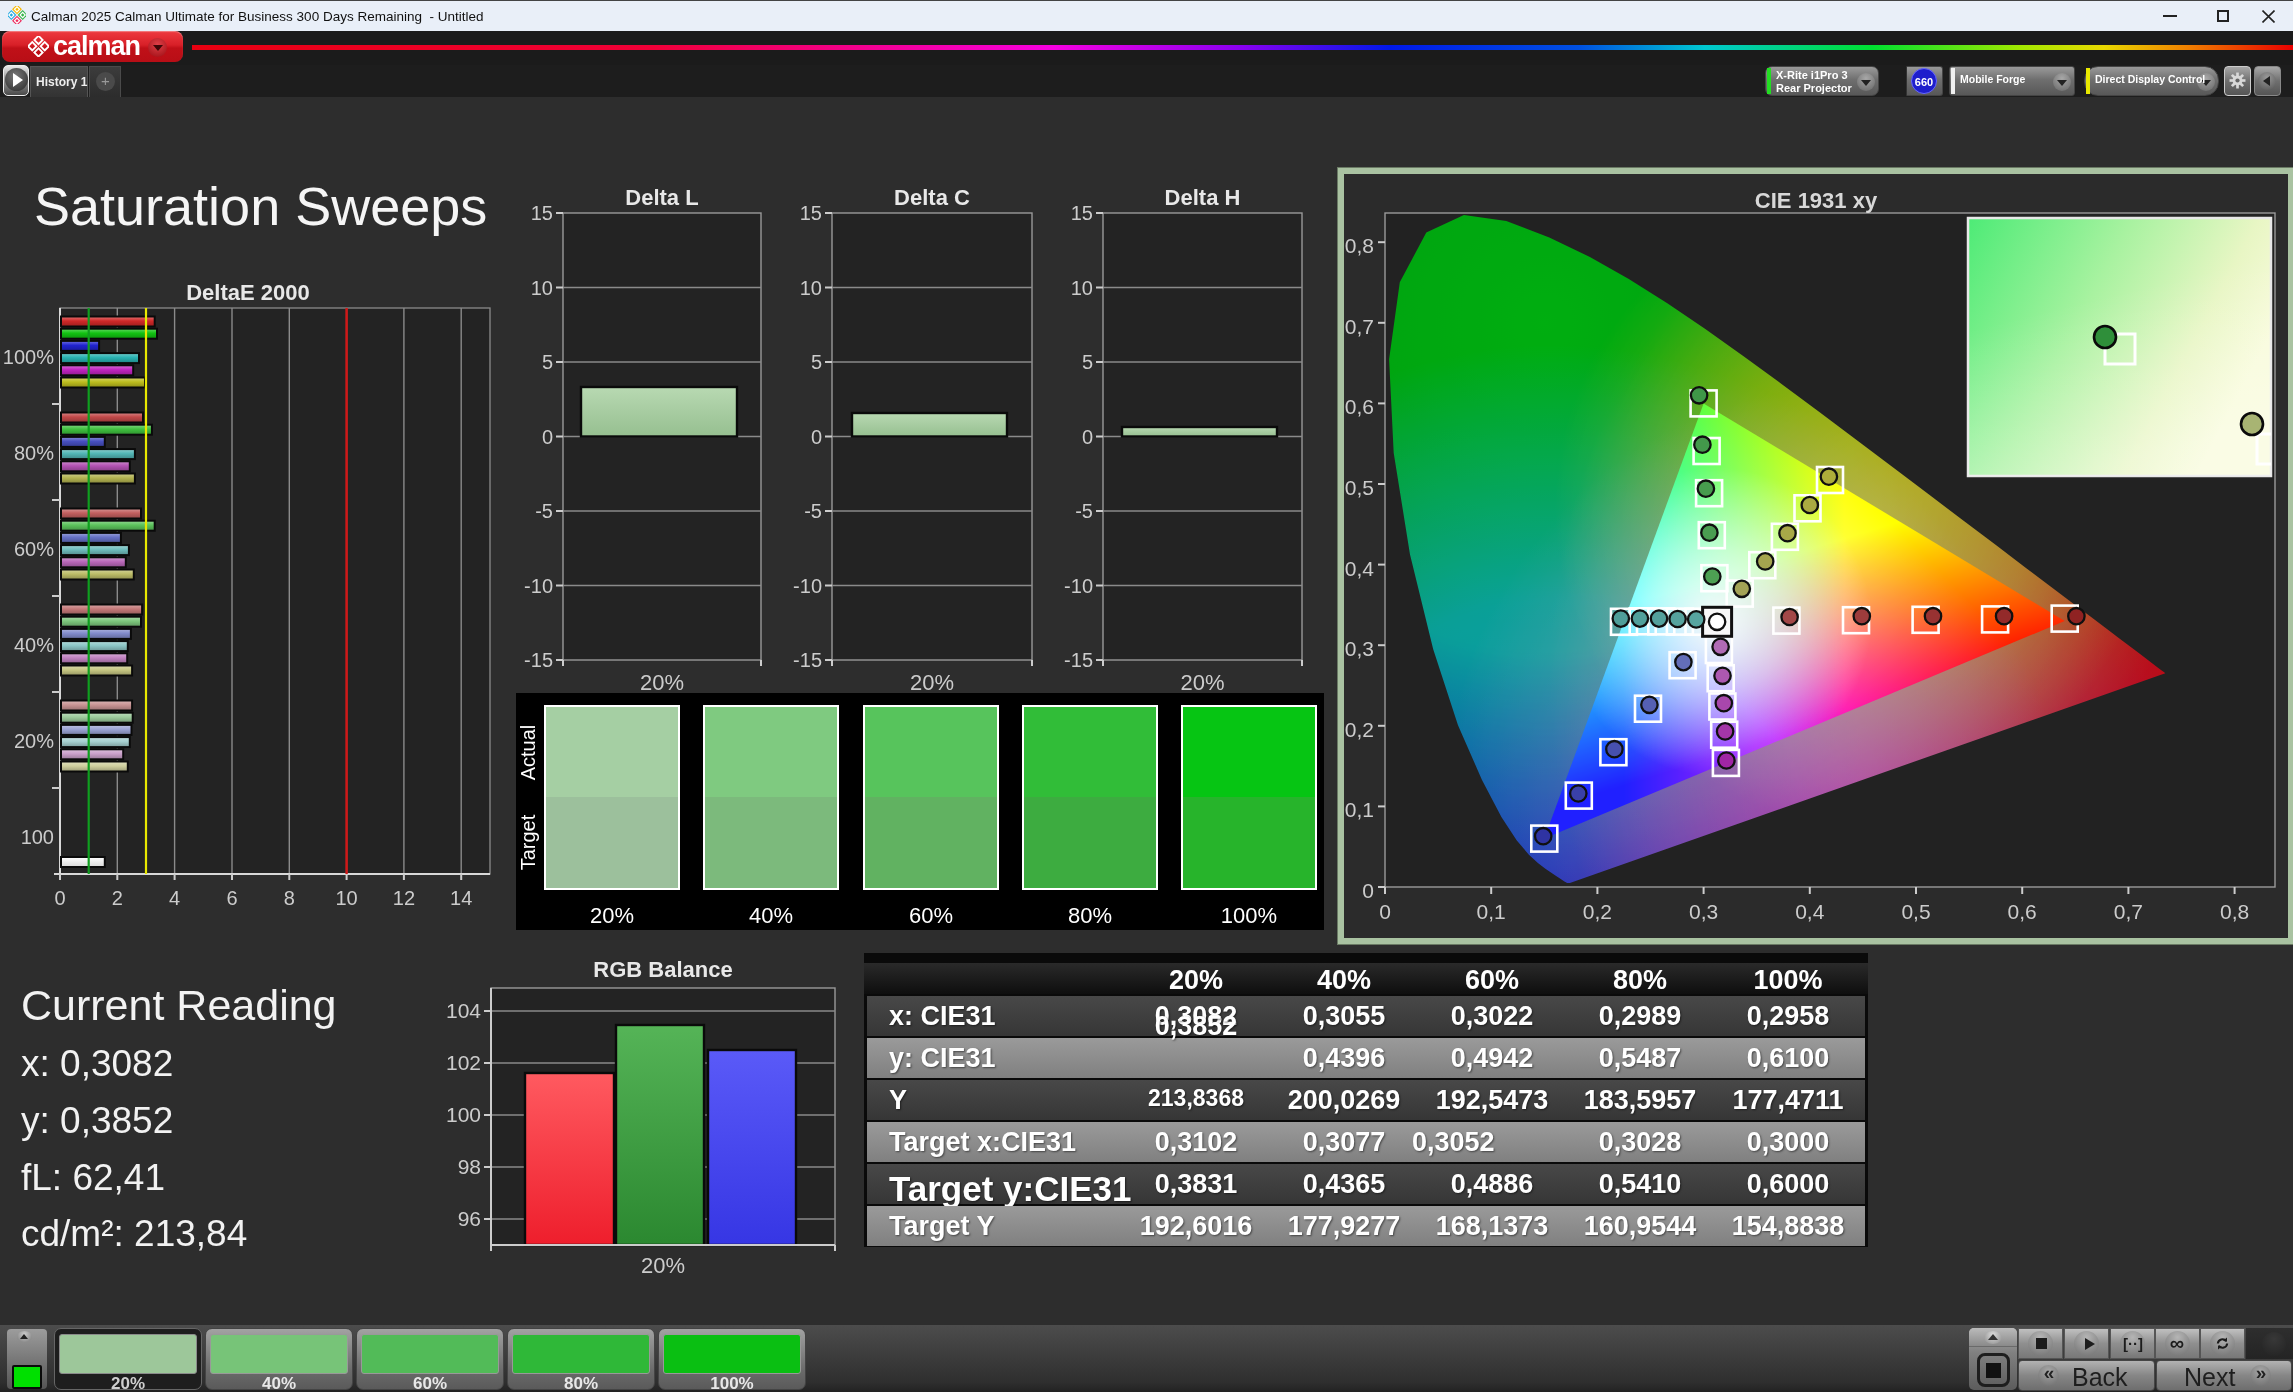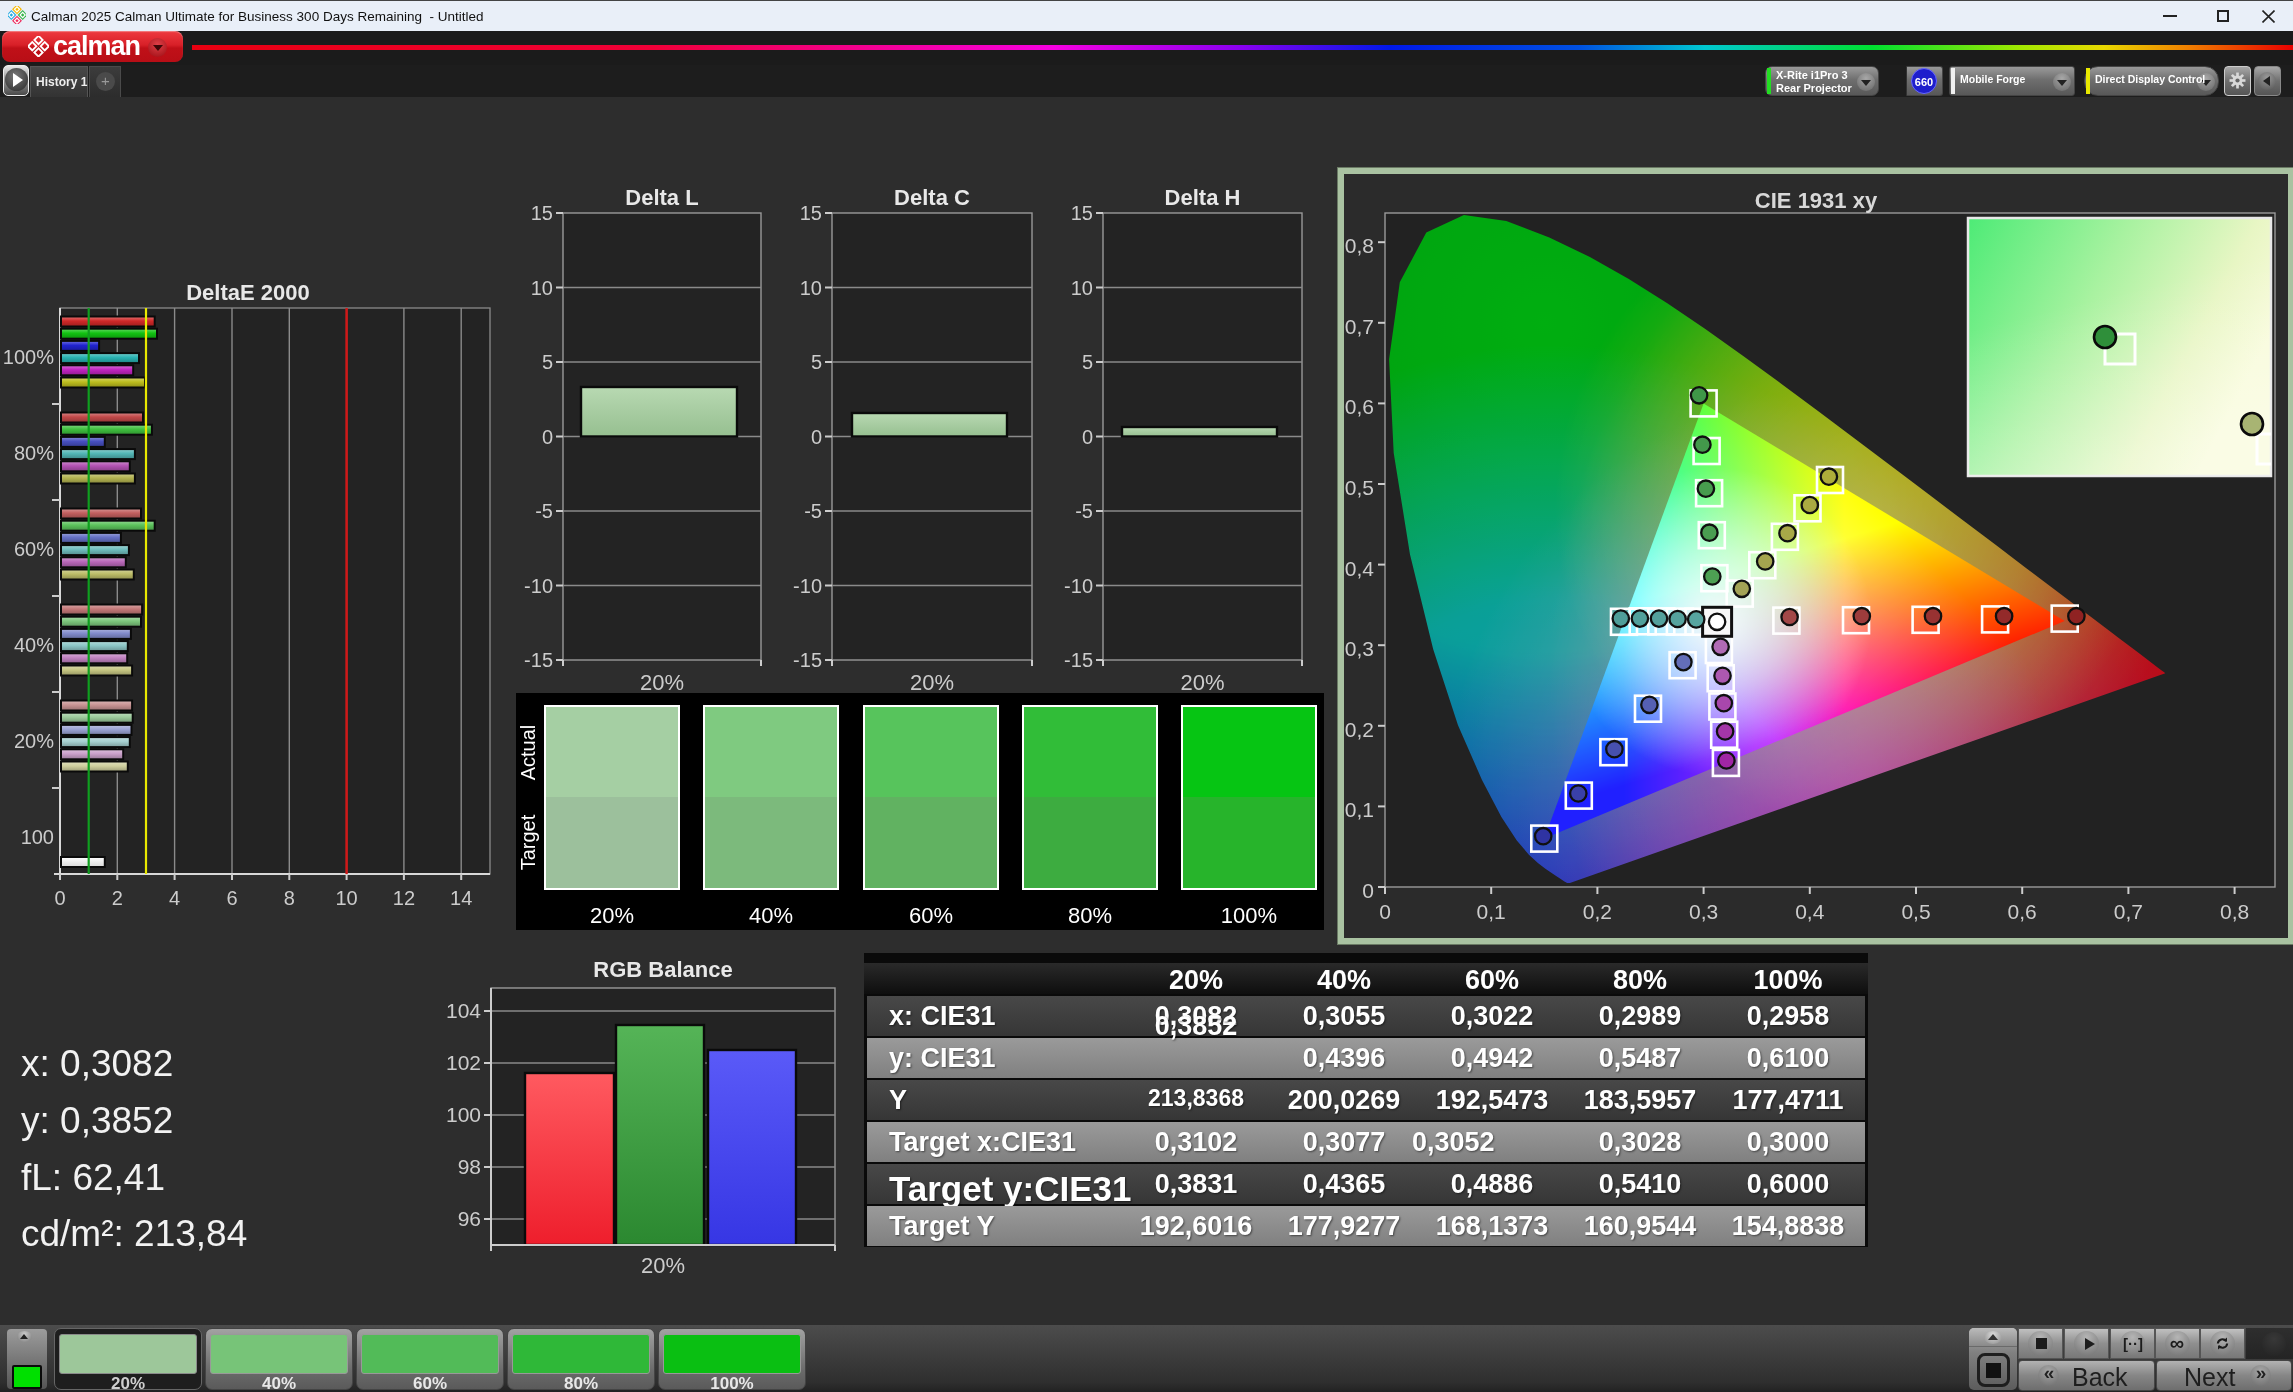--- a/index.html
+++ b/index.html
@@ -85,20 +85,21 @@
             <rect x="1.6" y="8.6" width="4" height="2.8"></rect>
             <rect x="14.4" y="8.6" width="4" height="2.8"></rect>
           </g>
         </g>
       </g>
       <circle cx="10" cy="10" r="2.2" fill="#666"></circle>
     </svg>
 <div class="abs" style="left:2254px;top:66px;width:27px;height:30px;border-radius:4px;background:linear-gradient(to bottom,#a8a8a8,#6f6f6f 50%,#555);border:1px solid #888"></div>
 <div class="abs" style="left:2258px;top:72px;width:18px;height:18px;border-radius:50%;background:radial-gradient(circle at 50% 30%,#999,#555)"></div>
 <div class="abs" style="left:2263px;top:76px;width:0;height:0;border-top:5px solid transparent;border-bottom:5px solid transparent;border-right:7px solid #222"></div>
+<div class="abs" style="left:34px;top:175px;font-size:54px;color:#f5f5f5">Saturation Sweeps</div>
 <svg class="abs" style="left:0;top:282px" width="500" height="640" viewBox="0 0 500 640">
       <defs>
         <linearGradient id="bg1" x1="0" y1="0" x2="0" y2="1">
           <stop offset="0" stop-color="#e07373"></stop>
           <stop offset="0.45" stop-color="#d02828"></stop>
           <stop offset="1" stop-color="#9c1e1e"></stop>
         </linearGradient>
         <linearGradient id="bg2" x1="0" y1="0" x2="0" y2="1">
           <stop offset="0" stop-color="#64d864"></stop>
           <stop offset="0.45" stop-color="#12c312"></stop>
@@ -622,20 +623,21 @@
           <g clip-path="url(#incl)">
             <rect x="764" y="163" width="30" height="30" fill="none" stroke="#fff" stroke-width="3"></rect>
             <circle cx="764" cy="166" r="11" fill="#2f8f3a" stroke="#0a0a0a" stroke-width="2.6"></circle>
             <rect x="916" y="263" width="30" height="30" fill="none" stroke="#fff" stroke-width="3"></rect>
             <circle cx="911" cy="253" r="11" fill="#a8b473" stroke="#0a0a0a" stroke-width="2.6"></circle>
           </g>
         </g>
       </g>
       <text x="472" y="34" font-size="22" fill="#d8d8d8" text-anchor="middle" font-weight="bold">CIE 1931 xy</text>
     </svg>
+<div class="abs" style="left:21px;top:981px;font-size:43px;color:#f2f2f2">Current Reading</div>
 <div class="abs" style="left:21px;top:1043px;font-size:37px;color:#f2f2f2">x: 0,3082</div>
 <div class="abs" style="left:21px;top:1100px;font-size:37px;color:#f2f2f2">y: 0,3852</div>
 <div class="abs" style="left:21px;top:1157px;font-size:37px;color:#f2f2f2">fL: 62,41</div>
 <div class="abs" style="left:21px;top:1213px;font-size:37px;color:#f2f2f2">cd/m²: 213,84</div>
 <svg class="abs" style="left:440px;top:960px" width="420" height="320" viewBox="0 0 420 320">
       <defs>
         <linearGradient id="rbr" x1="0" y1="0" x2="0" y2="1">
           <stop offset="0" stop-color="#ff5a60"></stop>
           <stop offset="1" stop-color="#ee1e2c"></stop>
         </linearGradient>

